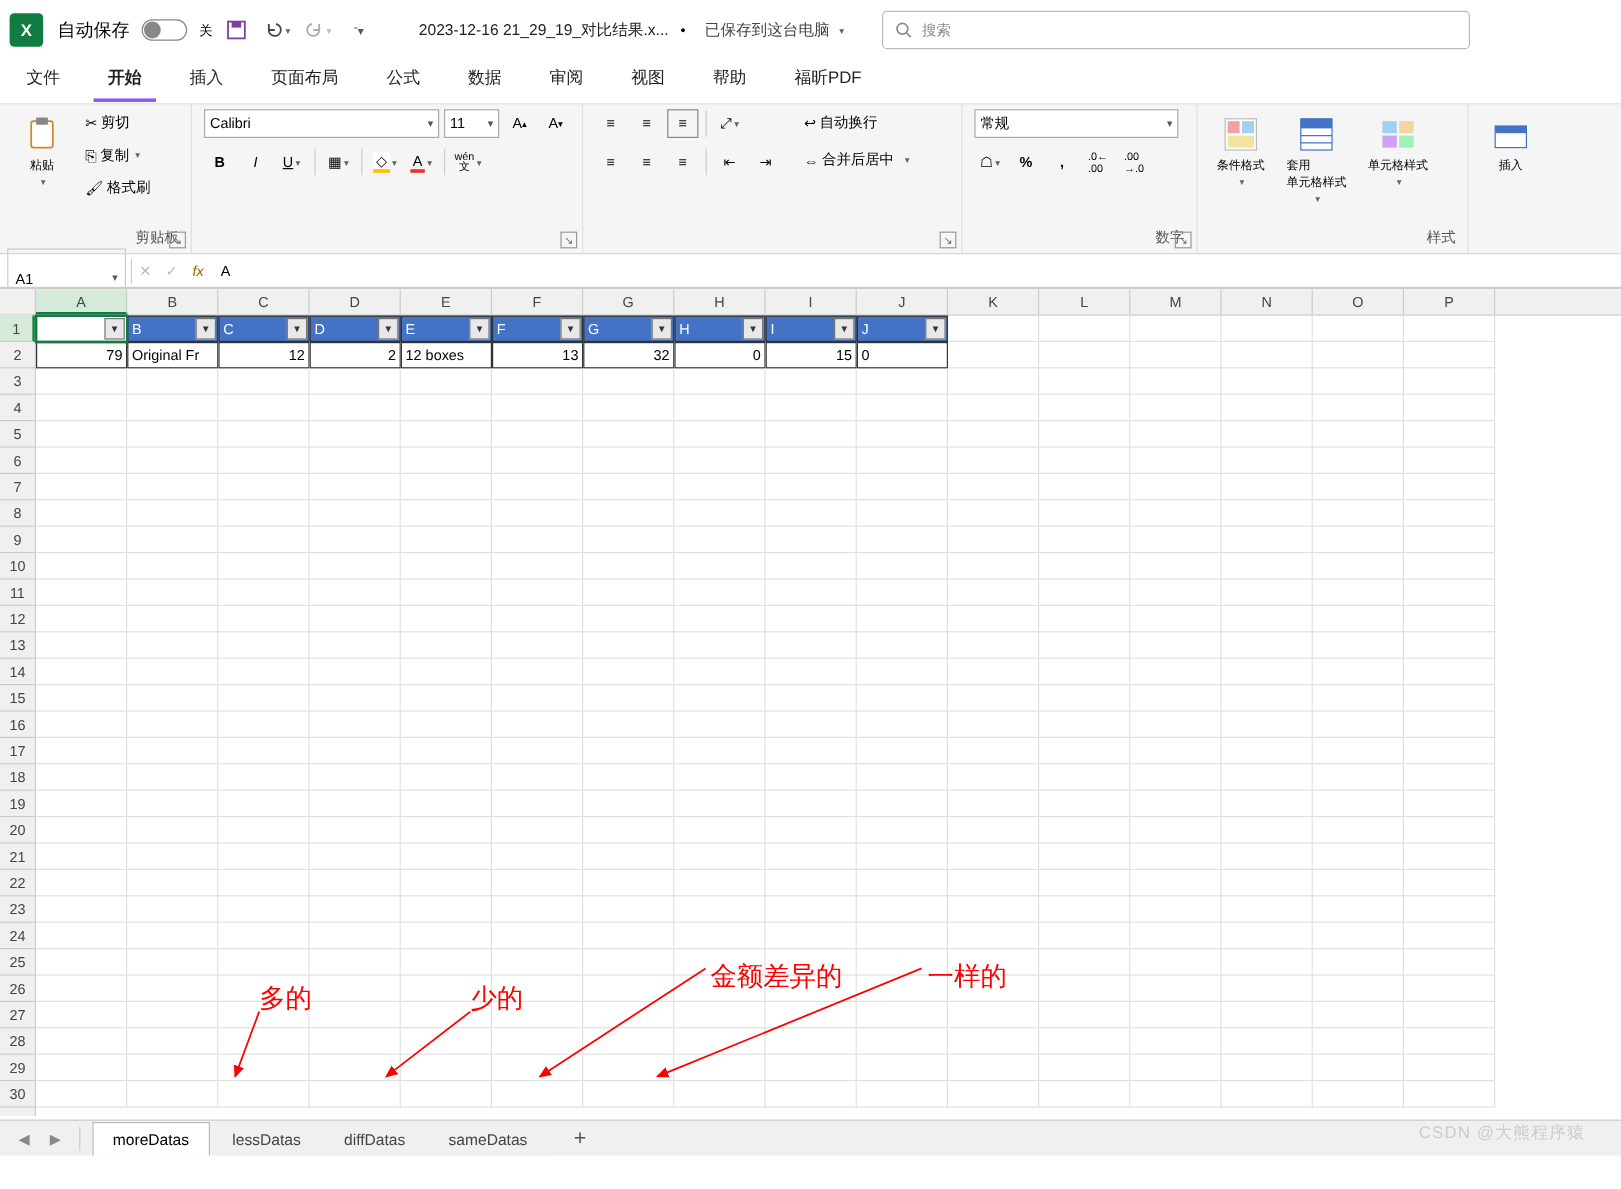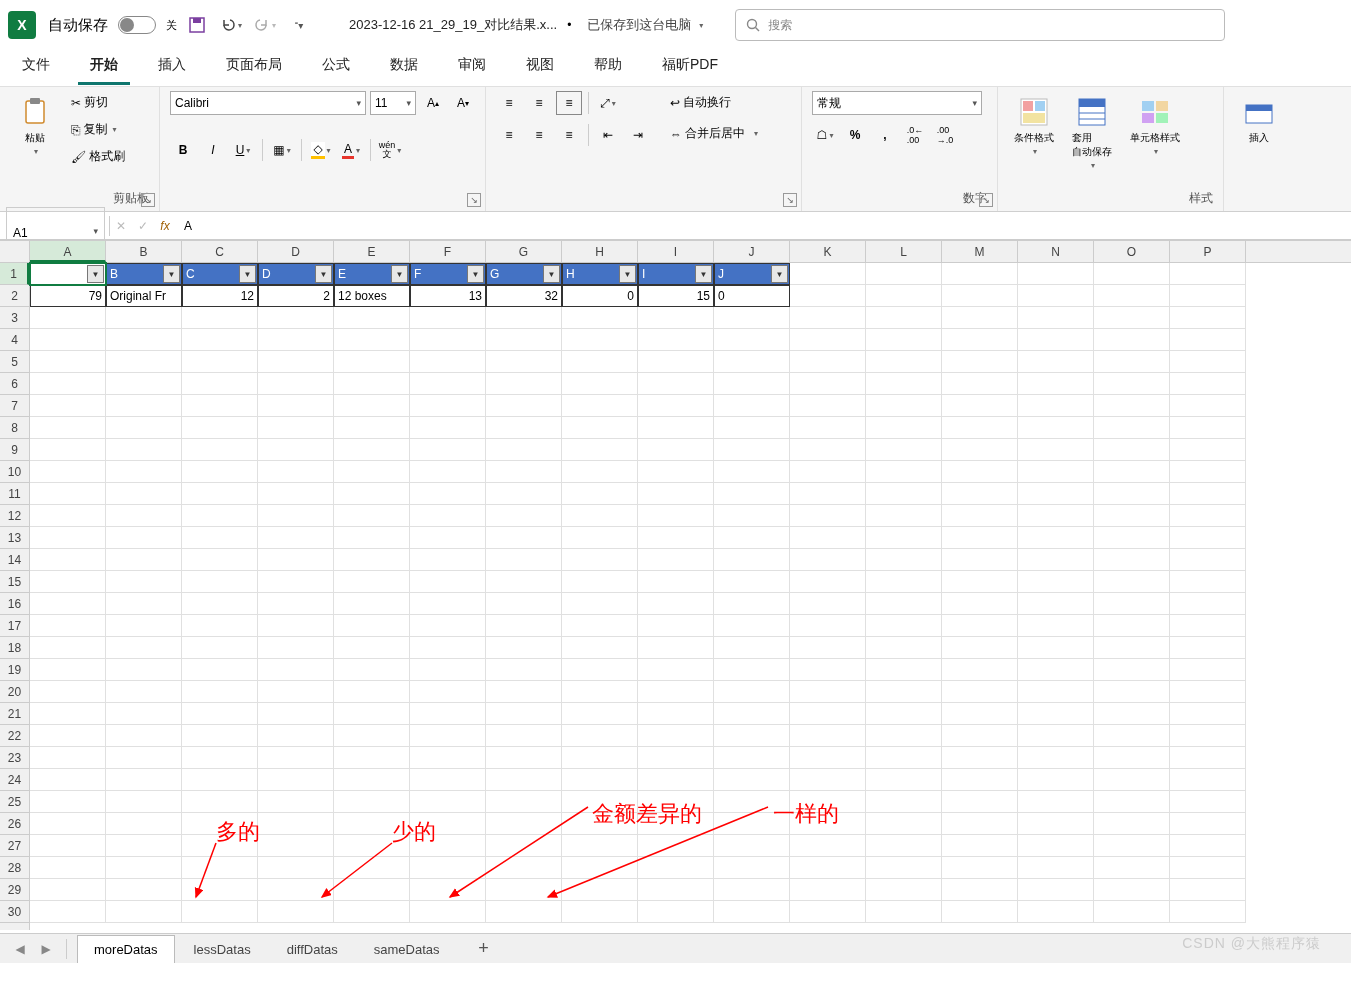--- a/index.html
+++ b/index.html
@@ -11,21 +11,21 @@
 .toggle{width:38px;height:18px;border:1px solid #888;border-radius:9px;display:inline-flex;align-items:center;padding:1px;margin:0 4px;background:#fff;position:relative}
 .toggle .knob{width:14px;height:14px;border-radius:50%;background:#888}
 .toggle-txt{font-size:11px}
 .qat-btn{width:28px;height:28px;display:flex;align-items:center;justify-content:center;border-radius:3px}
 .filename{margin-left:30px;font-size:13px;color:#222}
 .saved-status{font-size:13px;color:#444;margin-left:6px}
 .searchbar{margin-left:26px;flex:0 0 490px;height:32px;border:1px solid #bbb;border-radius:4px;display:flex;align-items:center;padding:0 10px;color:#888;gap:8px}
 
 .tabs{height:36px;display:flex;align-items:flex-start;padding-left:10px;gap:16px}
 .tab{padding:6px 12px 8px;font-size:14px;color:#222;cursor:pointer}
-.tab.active{border-bottom:3px solid #0f766e;font-weight:600}
+.tab.active{border-bottom:3px solid #8b5cf6;font-weight:600}
 
 .ribbon{background:#f5f5f5;border-top:1px solid #e0e0e0;border-bottom:1px solid #cfcfcf;display:flex;height:126px}
 .group{border-right:1px solid #e0e0e0;padding:4px 10px 2px;display:flex;flex-direction:column;position:relative}
 .group-body{flex:1;display:flex;align-items:flex-start;gap:6px}
 .group-label{text-align:right;font-size:12px;color:#555;padding:2px 0}
 .dlg-launch{position:absolute;right:4px;bottom:4px;width:14px;height:14px;border:1px solid #999;font-size:9px;display:flex;align-items:center;justify-content:center;color:#666}
 .big-btn{display:flex;flex-direction:column;align-items:center;gap:2px;padding:4px 6px;min-width:50px}
 .big-btn .ic{width:34px;height:34px;display:flex;align-items:center;justify-content:center}
 .big-btn .lbl{font-size:10px}
 .stack{display:flex;flex-direction:column;gap:4px}
@@ -160,21 +160,21 @@
             <span>🖌</span>
             <span>格式刷</span>
           </div>
       </div>
     </div>
     <div class="group-label">剪贴板</div>
     <div class="dlg-launch">↘</div>
   </div>
 
   <div class="group" style="width:326px">
-    <div class="group-body" style="flex-direction:column;gap:23px">
+    <div class="group-body" style="flex-direction:column;gap:8px">
       <div class="row">
         <div class="combo font">
             <span>Calibri</span>
             <span class="dd-arr">▾</span>
           </div>
         <div class="combo size">
             <span>11</span>
             <span class="dd-arr">▾</span>
           </div>
         <div class="icon-sq">A<sup style="font-size:8px">▴</sup></div>
@@ -285,21 +285,21 @@
       <div class="big-btn">
           <div class="ic">
             <svg width="30" height="30">
               <rect x="2" y="2" width="26" height="26" fill="#fff" stroke="#4472c4"></rect>
               <rect x="2" y="2" width="26" height="8" fill="#4472c4"></rect>
               <line x1="2" y1="16" x2="28" y2="16" stroke="#4472c4"></line>
               <line x1="2" y1="22" x2="28" y2="22" stroke="#4472c4"></line>
             </svg>
           </div>
           <span class="lbl" style="white-space:pre">套用
-自动保存</span>
+单元格样式</span>
           <span class="caret">▾</span>
         </div>
       <div class="big-btn">
           <div class="ic">
             <svg width="30" height="30">
               <rect x="2" y="4" width="12" height="10" fill="#a1d0f2"></rect>
               <rect x="16" y="4" width="12" height="10" fill="#f2d6a1"></rect>
               <rect x="2" y="16" width="12" height="10" fill="#d0a1f2"></rect>
               <rect x="16" y="16" width="12" height="10" fill="#a1f2b8"></rect>
             </svg>

